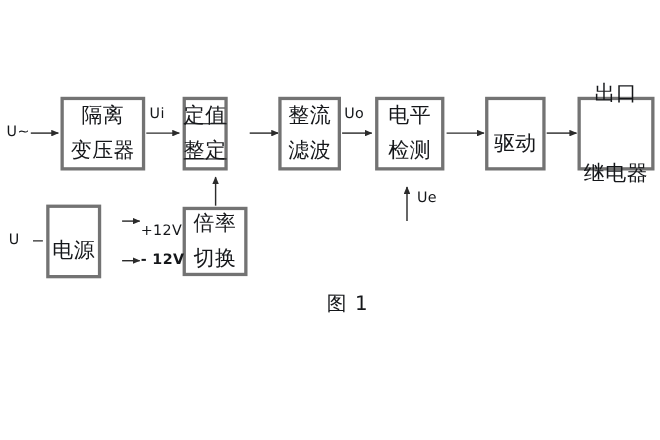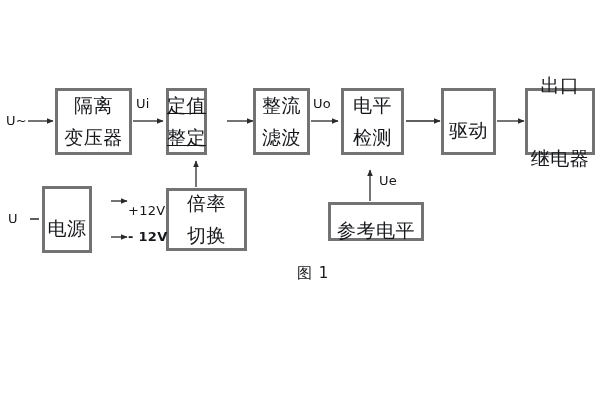--- a/index.html
+++ b/index.html
@@ -57,21 +57,21 @@
     white-space: nowrap;
     line-height: 1;
   }
   .lbl.sig {
     font-size: 13px;
     letter-spacing: 0.3px;
   }
   .caption {
     position: absolute;
     color: #15171a;
-    font-size: 15px;
+    font-size: 18px;
     white-space: nowrap;
     letter-spacing: 1px;
   }
 </style>
 </head>
 <body>
 
 <div id="diagram-root">
 
   <svg class="layer" viewBox="0 0 600 400" xmlns="http://www.w3.org/2000/svg">
@@ -132,28 +132,25 @@
 
   <div class="box" style="left:525px; top:88px; width:70px; height:67px;gap:41px;">
     <span class="line">出口</span>
     <span class="line">继电器</span>
   </div>
 
   <div class="box single" style="left:42px; top:186px; width:50px; height:67px;">
     <span class="line">电源</span>
   </div>
 
-  <div class="box" style="left:166px; top:188px; width:81px; height:63px;">
+  <div class="box" style="left:166px; top:188px; width:59px; height:63px;">
     <span class="line">倍率</span>
     <span class="line">切换</span>
   </div>
 
-  <div class="box single" style="left:328px; top:202px; width:96px; height:39px;">
-    <span class="line">参考电平</span>
-  </div>
 
   <span class="lbl sig" style="left:6px; top:114px;">U~</span>
 
   <span class="lbl sig" style="left:136px; top:97px;">Ui</span>
 
   <span class="lbl sig" style="left:313px; top:97px;">Uo</span>
 
   <span class="lbl sig" style="left:379px; top:174px;">Ue</span>
 
   <span class="lbl sig" style="left:8px; top:212px;">U</span>

